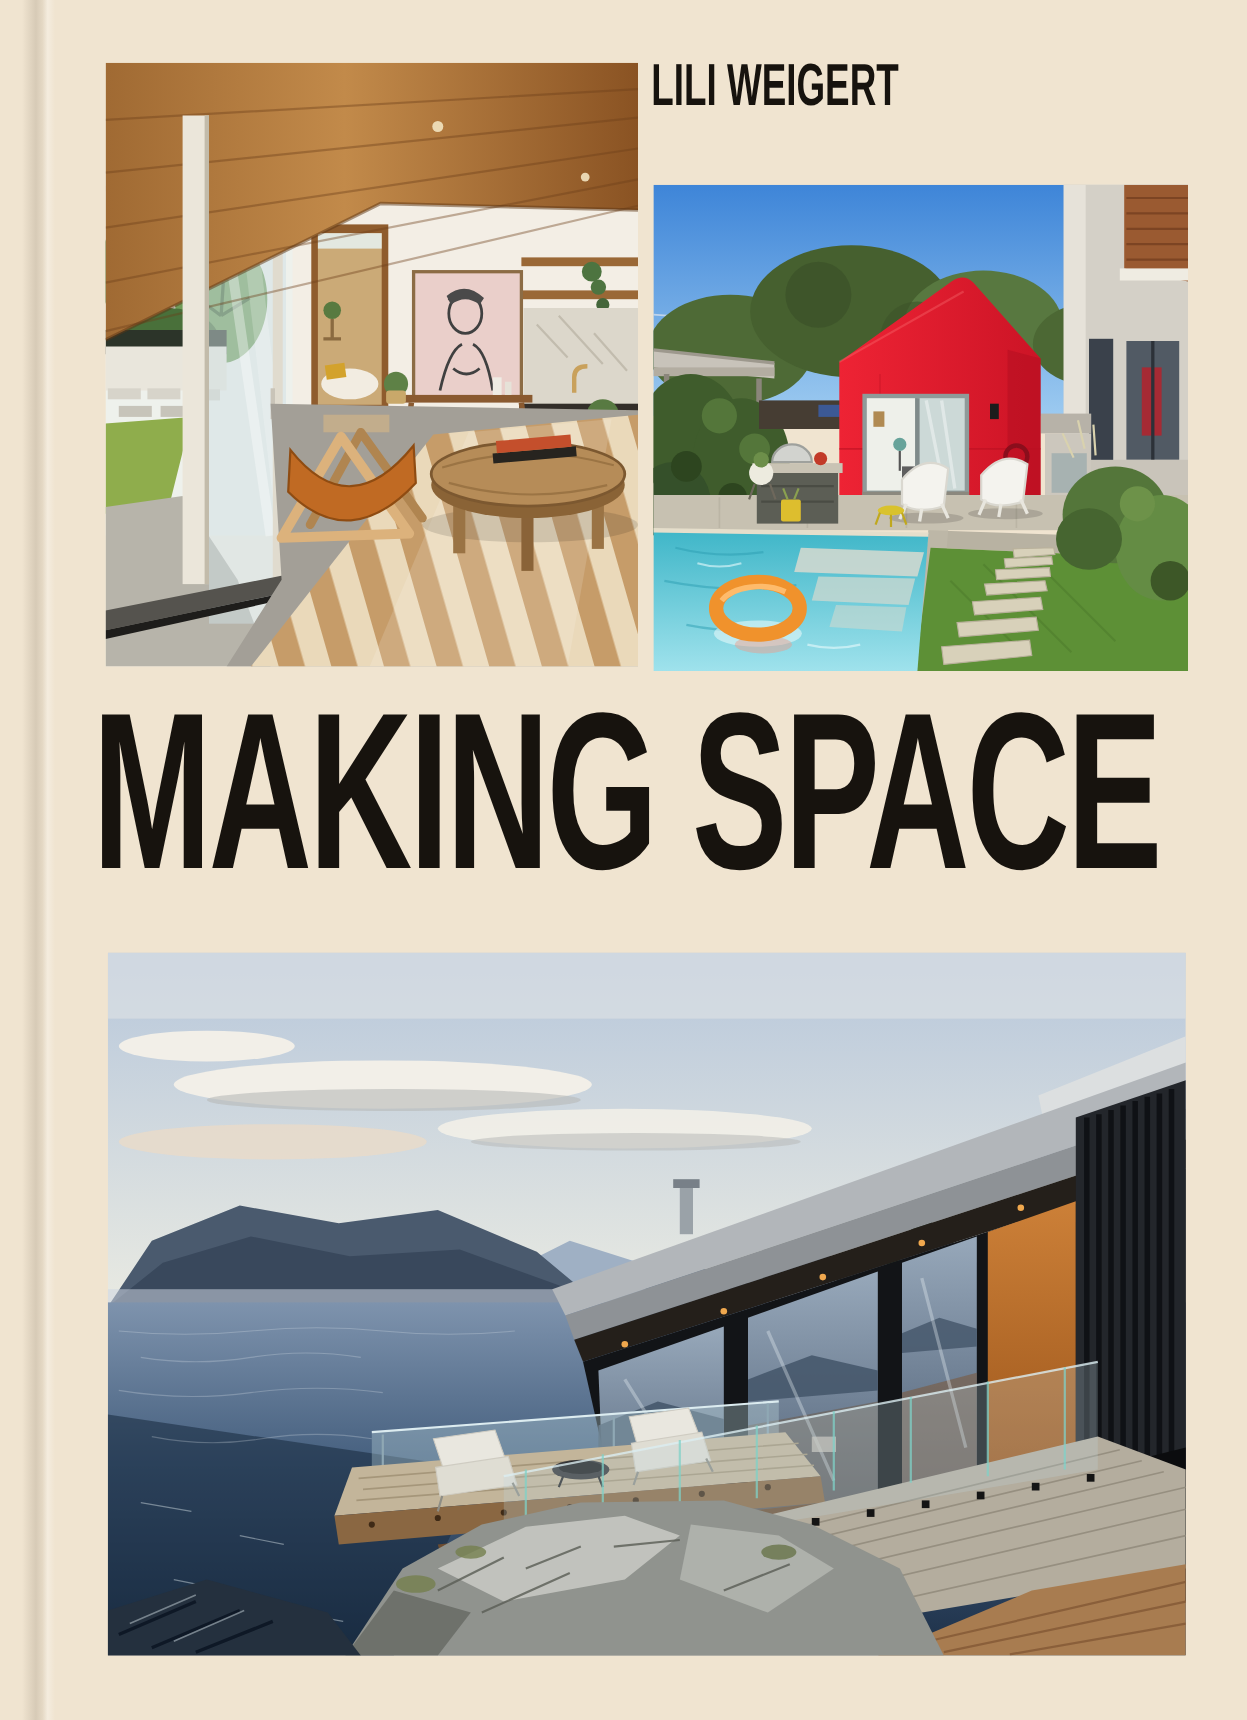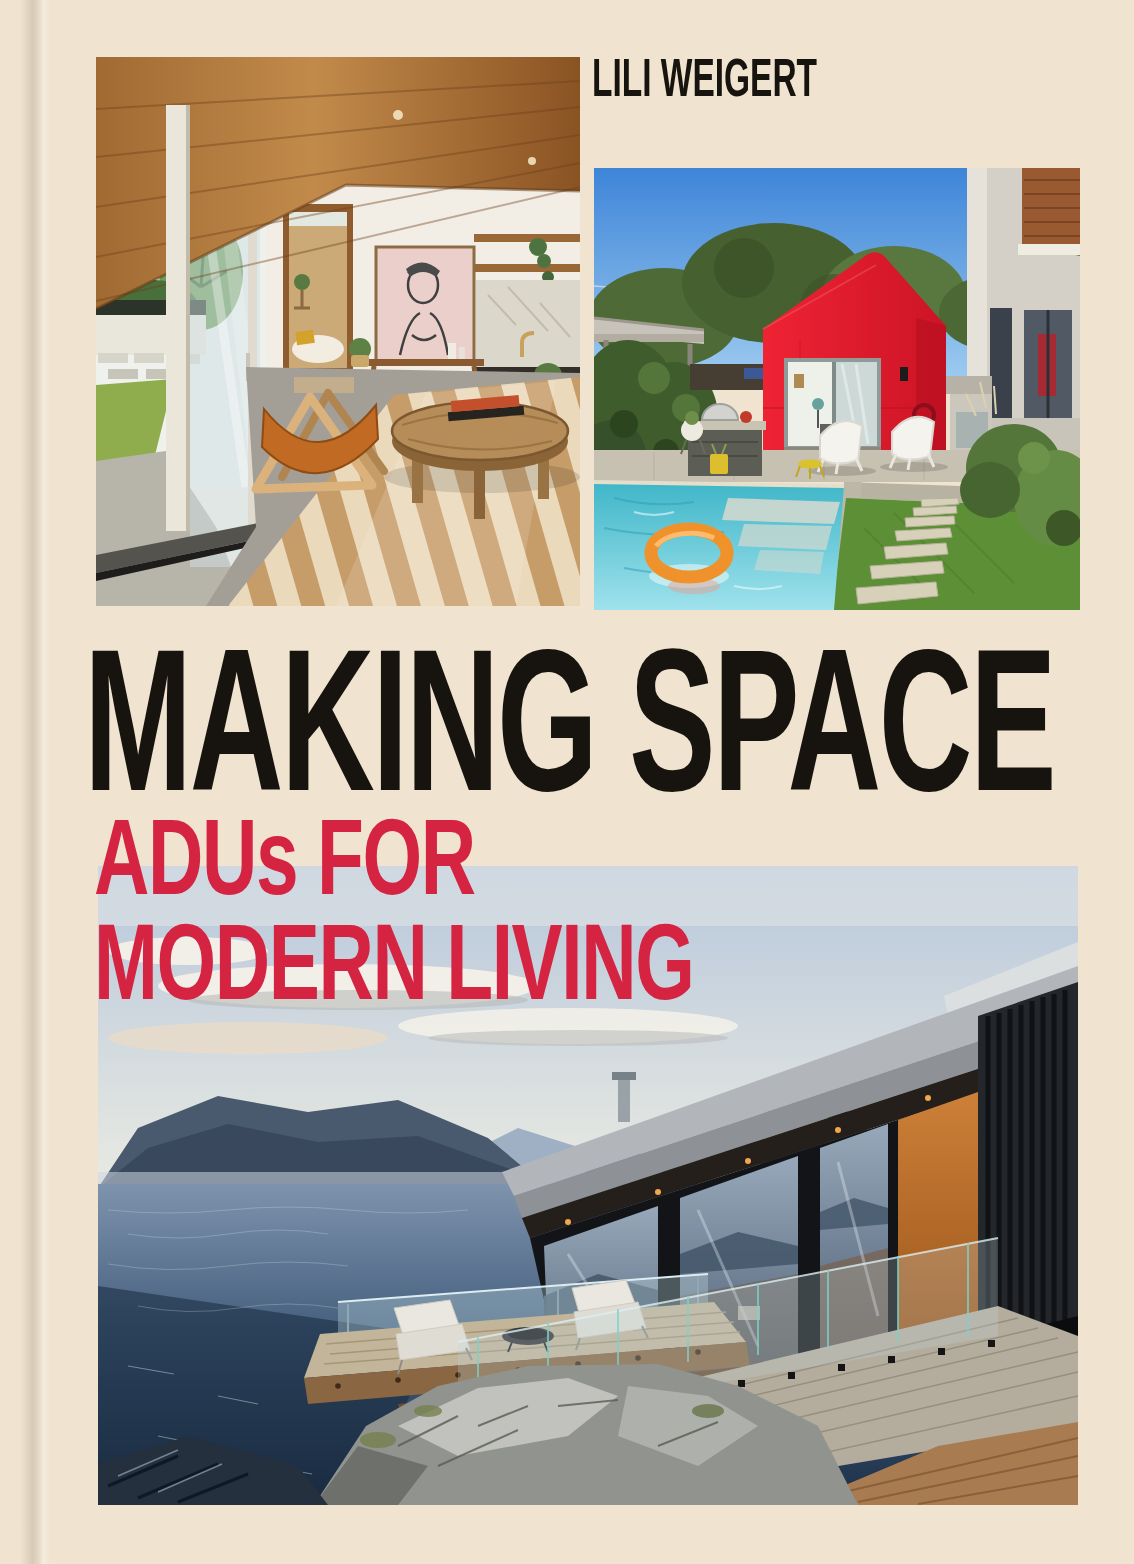--- a/index.html
+++ b/index.html
@@ -525,18 +525,14 @@
   </figure>
 
   <div class="author">
     <span class="cond">LILI WEIGERT</span>
   </div>
 
   <h1 class="title">
     <span class="cond">MAKING SPACE</span>
   </h1>
 
-  <div class="subtitle">
-    <span class="sline">ADUs FOR</span>
-    <span class="sline">MODERN LIVING</span>
-  </div>
 
 </div>
 
 </body></html>

